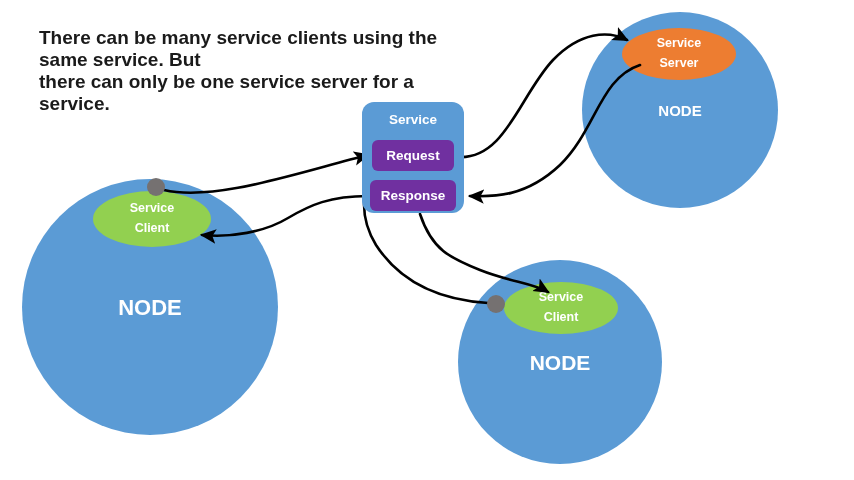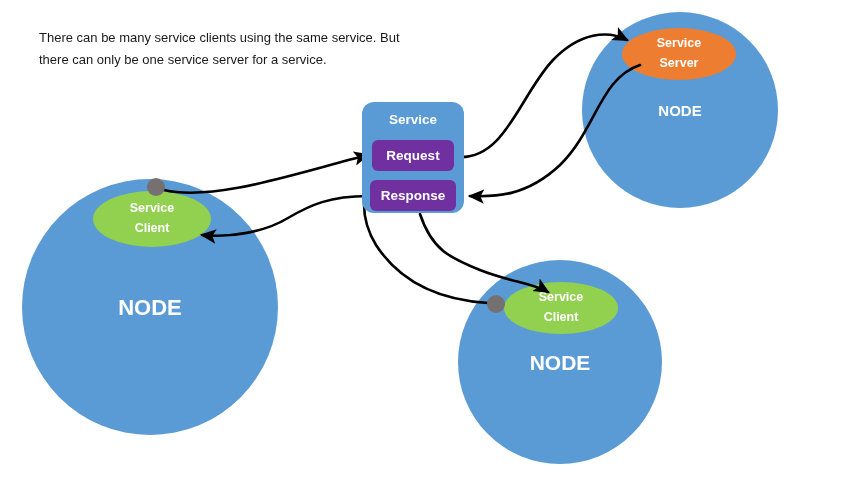--- a/index.html
+++ b/index.html
@@ -23,25 +23,26 @@
     left: 0;
     top: 0;
     width: 854px;
     height: 480px;
   }
   .caption-text {
     position: absolute;
     left: 39px;
     top: 27px;
     width: 430px;
-    font-size: 13px;
+    font-size: 19px;
     line-height: 22px;
     color: #1a1a1a;
     font-family: "Liberation Sans", sans-serif;
     white-space: pre-line;
+    font-weight: bold;
   }
   .node-label {
     fill: #ffffff;
     font-family: "Liberation Sans", sans-serif;
     font-weight: bold;
     text-anchor: middle;
     dominant-baseline: middle;
   }
   .ellipse-label {
     fill: #ffffff;

